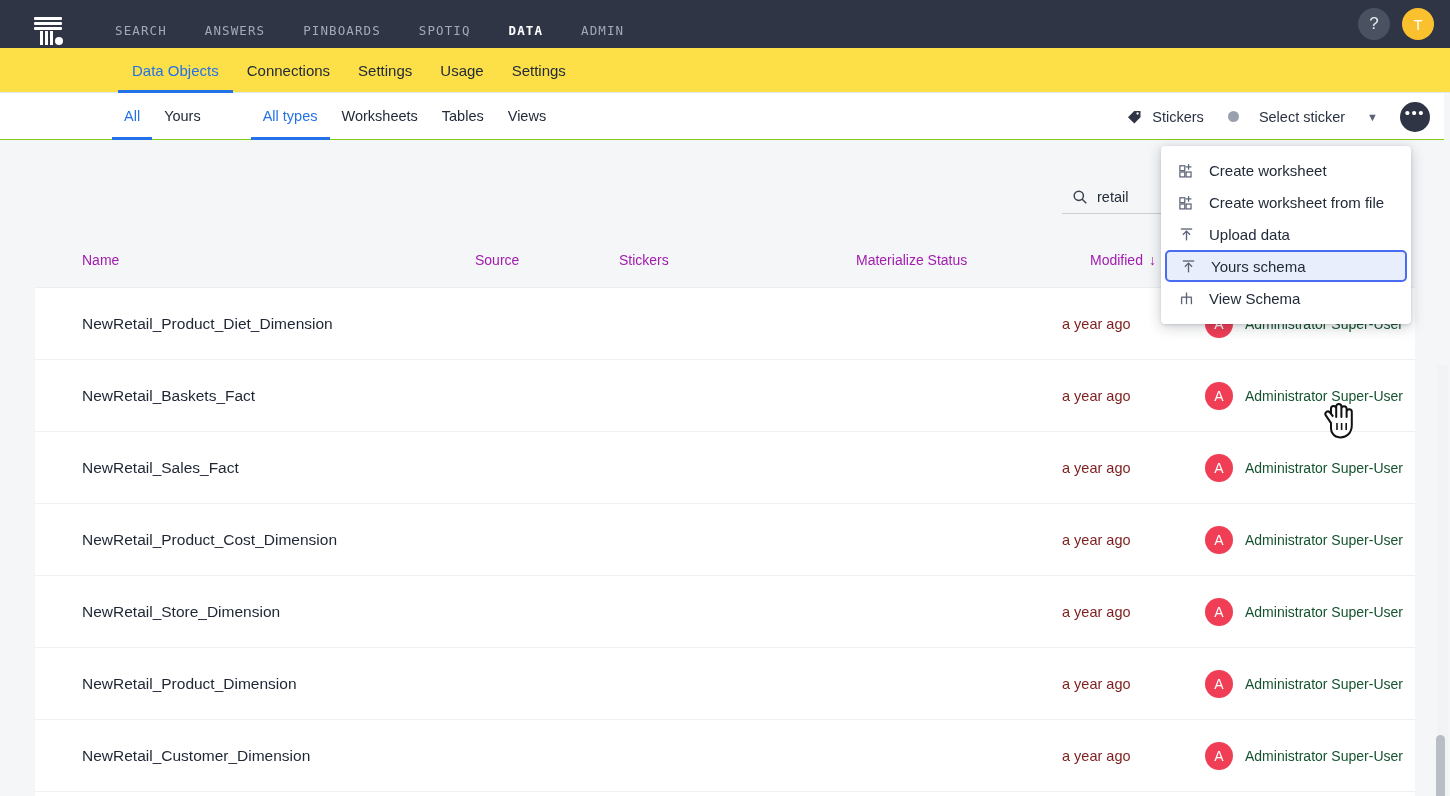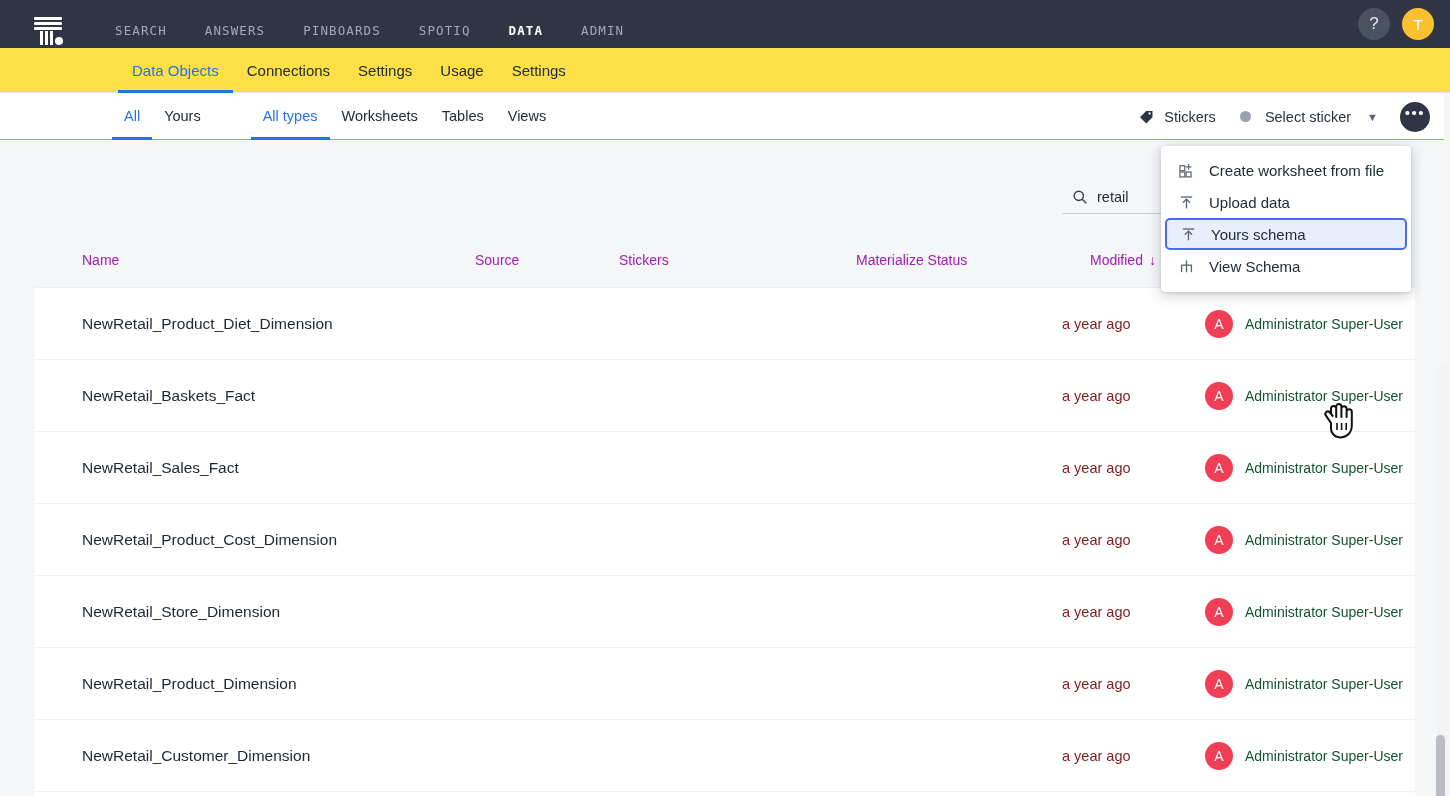--- a/index.html
+++ b/index.html
@@ -120,21 +120,21 @@
     position: absolute; right: 14px; top: 0; height: 47px;
     display: flex; align-items: center; gap: 0;
   }
   .stickers-btn {
     display: flex; align-items: center; gap: 9px;
     padding: 0 12px; height: 47px;
     font-size: 14.5px; color: #2a3242; cursor: pointer;
   }
   .tag-icon { display: block; }
   .select-sticker {
-    display: flex; align-items: center; gap: 14px;
+    display: flex; align-items: center; gap: 20px;
     padding: 0 12px; height: 47px;
     font-size: 14.5px; color: #2a3242; cursor: pointer;
   }
   .sticker-dot { width: 11px; height: 11px; border-radius: 50%; background: #9aa1ad; }
   .chev { font-size: 11px; color: #5a6274; margin-left: 2px; }
   .more-btn {
     width: 30px; height: 30px; border-radius: 50%;
     background: #2f3545; color: #fff;
     display: flex; align-items: center; justify-content: center;
     margin-left: 10px; cursor: pointer;
@@ -452,29 +452,39 @@
               <span>A</span>
             </div>
           <span class="author-name">Administrator Super-User</span>
         </div>
       </div>
 
     </div>
 
     <div class="menu">
 
-
       <div class="menu-item">
         <svg class="mi-icon" viewBox="0 0 18 18">
           <rect x="2" y="4" width="5.2" height="5.2" fill="none" stroke="#5a6274" stroke-width="1.3"></rect>
           <rect x="2" y="10.6" width="5.2" height="5.2" fill="none" stroke="#5a6274" stroke-width="1.3"></rect>
           <rect x="8.6" y="10.6" width="5.2" height="5.2" fill="none" stroke="#5a6274" stroke-width="1.3"></rect>
           <line x1="11.2" y1="2.2" x2="11.2" y2="8.2" stroke="#5a6274" stroke-width="1.3"></line>
           <line x1="8.2" y1="5.2" x2="14.2" y2="5.2" stroke="#5a6274" stroke-width="1.3"></line>
         </svg>
+        <span>Create worksheet</span>
+      </div>
+
+      <div class="menu-item">
+        <svg class="mi-icon" viewBox="0 0 18 18">
+          <rect x="2" y="4" width="5.2" height="5.2" fill="none" stroke="#5a6274" stroke-width="1.3"></rect>
+          <rect x="2" y="10.6" width="5.2" height="5.2" fill="none" stroke="#5a6274" stroke-width="1.3"></rect>
+          <rect x="8.6" y="10.6" width="5.2" height="5.2" fill="none" stroke="#5a6274" stroke-width="1.3"></rect>
+          <line x1="11.2" y1="2.2" x2="11.2" y2="8.2" stroke="#5a6274" stroke-width="1.3"></line>
+          <line x1="8.2" y1="5.2" x2="14.2" y2="5.2" stroke="#5a6274" stroke-width="1.3"></line>
+        </svg>
         <span>Create worksheet from file</span>
       </div>
 
       <div class="menu-item">
         <svg class="mi-icon" viewBox="0 0 18 18">
           <line x1="3" y1="3.2" x2="15" y2="3.2" stroke="#5a6274" stroke-width="1.4"></line>
           <line x1="9" y1="5.4" x2="9" y2="15.2" stroke="#5a6274" stroke-width="1.4"></line>
           <polyline points="5.2,9.2 9,5.4 12.8,9.2" fill="none" stroke="#5a6274" stroke-width="1.4"></polyline>
         </svg>
         <span>Upload data</span>

